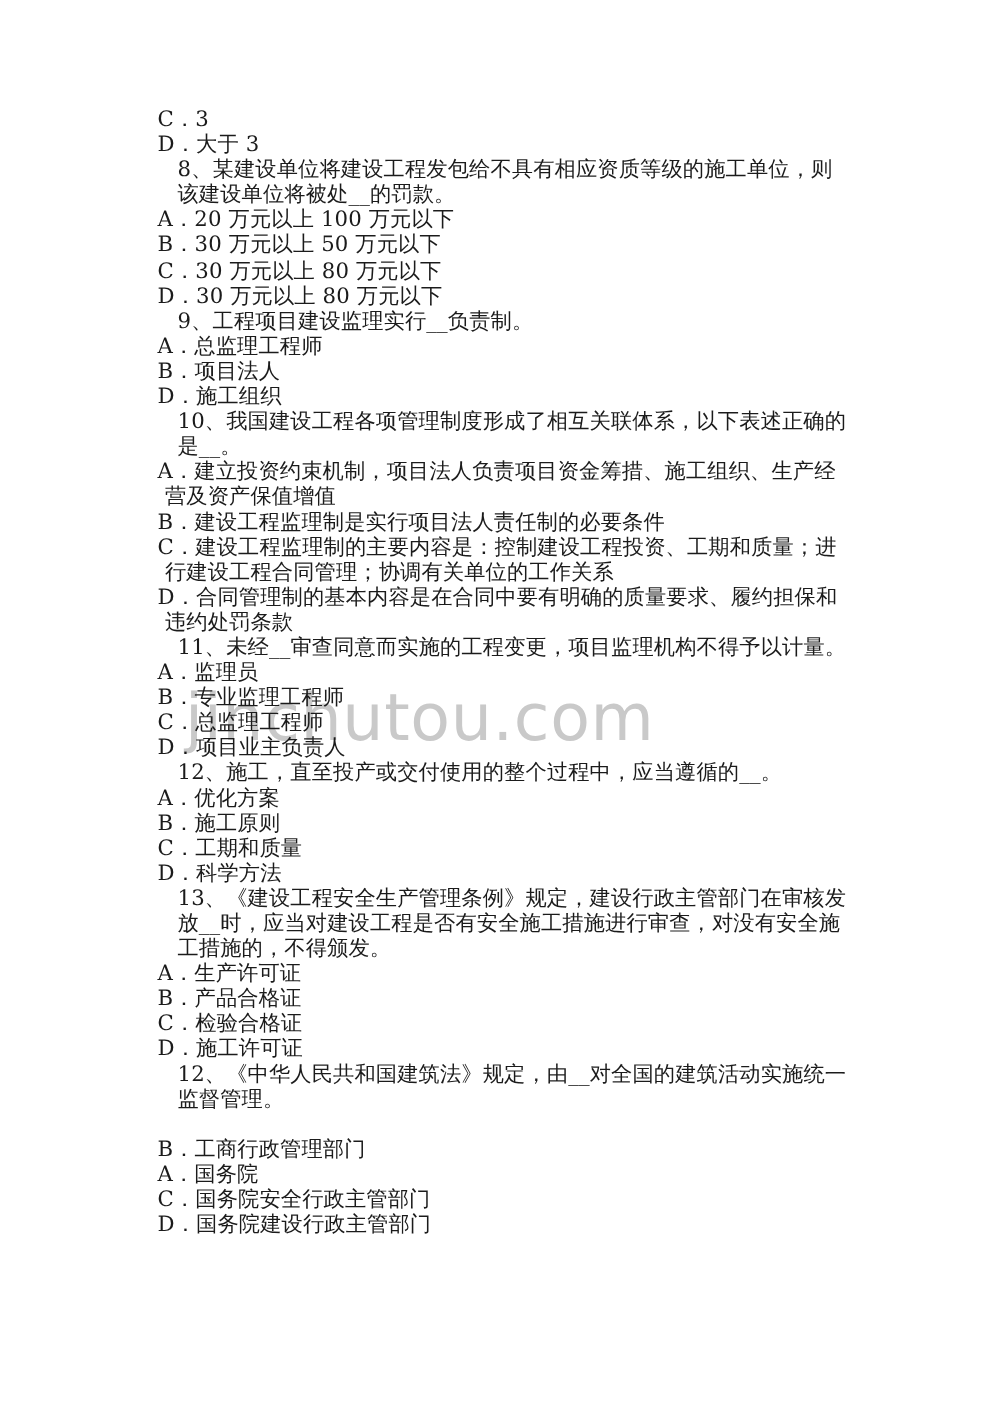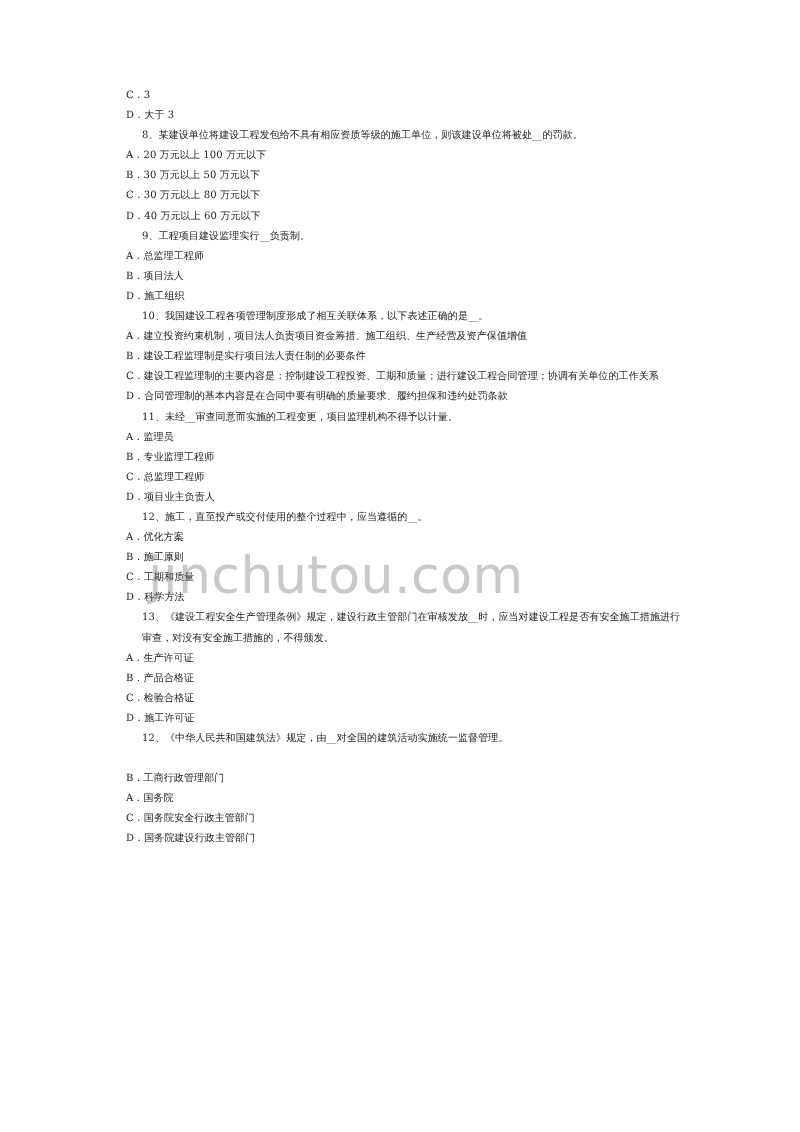--- a/index.html
+++ b/index.html
@@ -18,21 +18,21 @@
     background: #ffffff;
     overflow: hidden;
   }
   #content {
     position: absolute;
     left: 126px;
     top: 86px;
     width: 556px;
   }
   .line {
-    font-size: 10px;
+    font-size: 17px;
     line-height: 20.1px;
     color: #1b1b1b;
     white-space: pre-wrap;
     letter-spacing: 0.1px;
     position: relative;
     z-index: 2;
     text-rendering: geometricPrecision;
   }
   
   .q {
@@ -80,21 +80,21 @@
     <div class="wm-text">jinchutou.com</div>
   </div>
 
   <div id="content">
       <div class="line opt wrapping">C．3</div>
       <div class="line opt wrapping">D．大于 3</div>
       <div class="line q">8、某建设单位将建设工程发包给不具有相应资质等级的施工单位，则该建设单位将被处__的罚款。</div>
       <div class="line opt wrapping">A．20 万元以上 100 万元以下</div>
       <div class="line opt wrapping">B．30 万元以上 50 万元以下</div>
       <div class="line opt wrapping">C．30 万元以上 80 万元以下</div>
-      <div class="line opt wrapping">D．40 万元以上 60 万元以下</div>
+      <div class="line opt wrapping">D．30 万元以上 80 万元以下</div>
       <div class="line q">9、工程项目建设监理实行__负责制。</div>
       <div class="line opt wrapping">A．总监理工程师</div>
       <div class="line opt wrapping">B．项目法人</div>
       <div class="line opt wrapping">D．施工组织</div>
       <div class="line q">10、我国建设工程各项管理制度形成了相互关联体系，以下表述正确的是__。</div>
       <div class="line opt wrapping">A．建立投资约束机制，项目法人负责项目资金筹措、施工组织、生产经营及资产保值增值</div>
       <div class="line opt wrapping">B．建设工程监理制是实行项目法人责任制的必要条件</div>
       <div class="line opt wrapping">C．建设工程监理制的主要内容是：控制建设工程投资、工期和质量；进行建设工程合同管理；协调有关单位的工作关系</div>
       <div class="line opt wrapping">D．合同管理制的基本内容是在合同中要有明确的质量要求、履约担保和违约处罚条款</div>
       <div class="line q">11、未经__审查同意而实施的工程变更，项目监理机构不得予以计量。</div>

